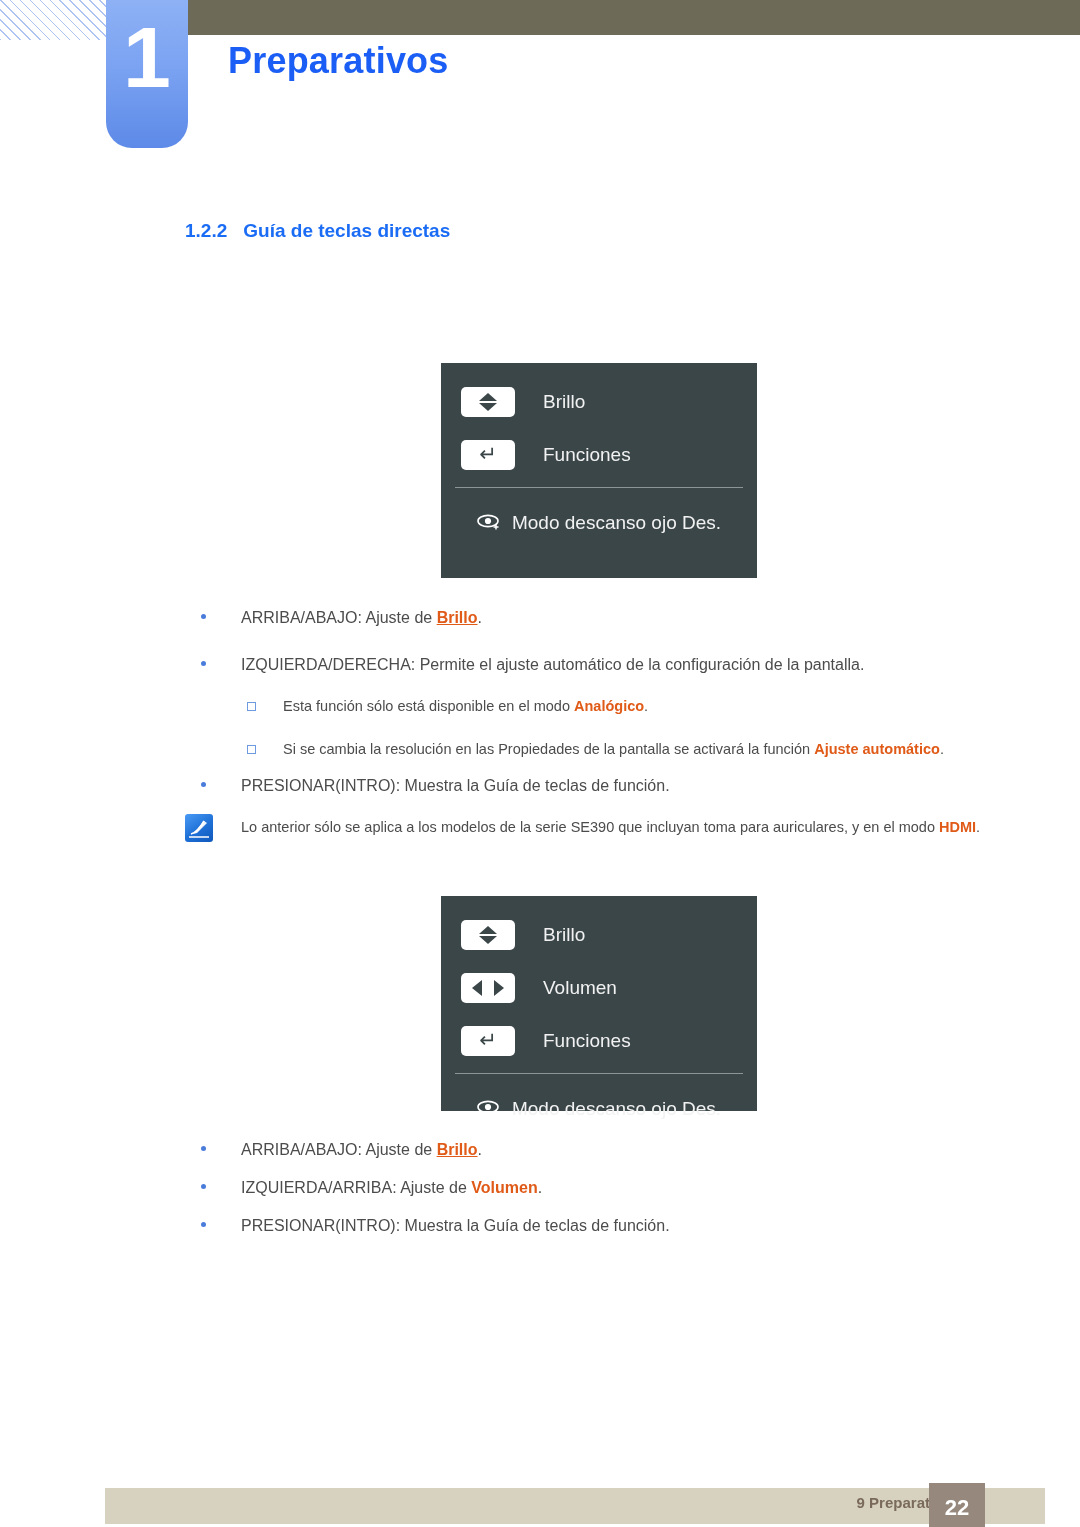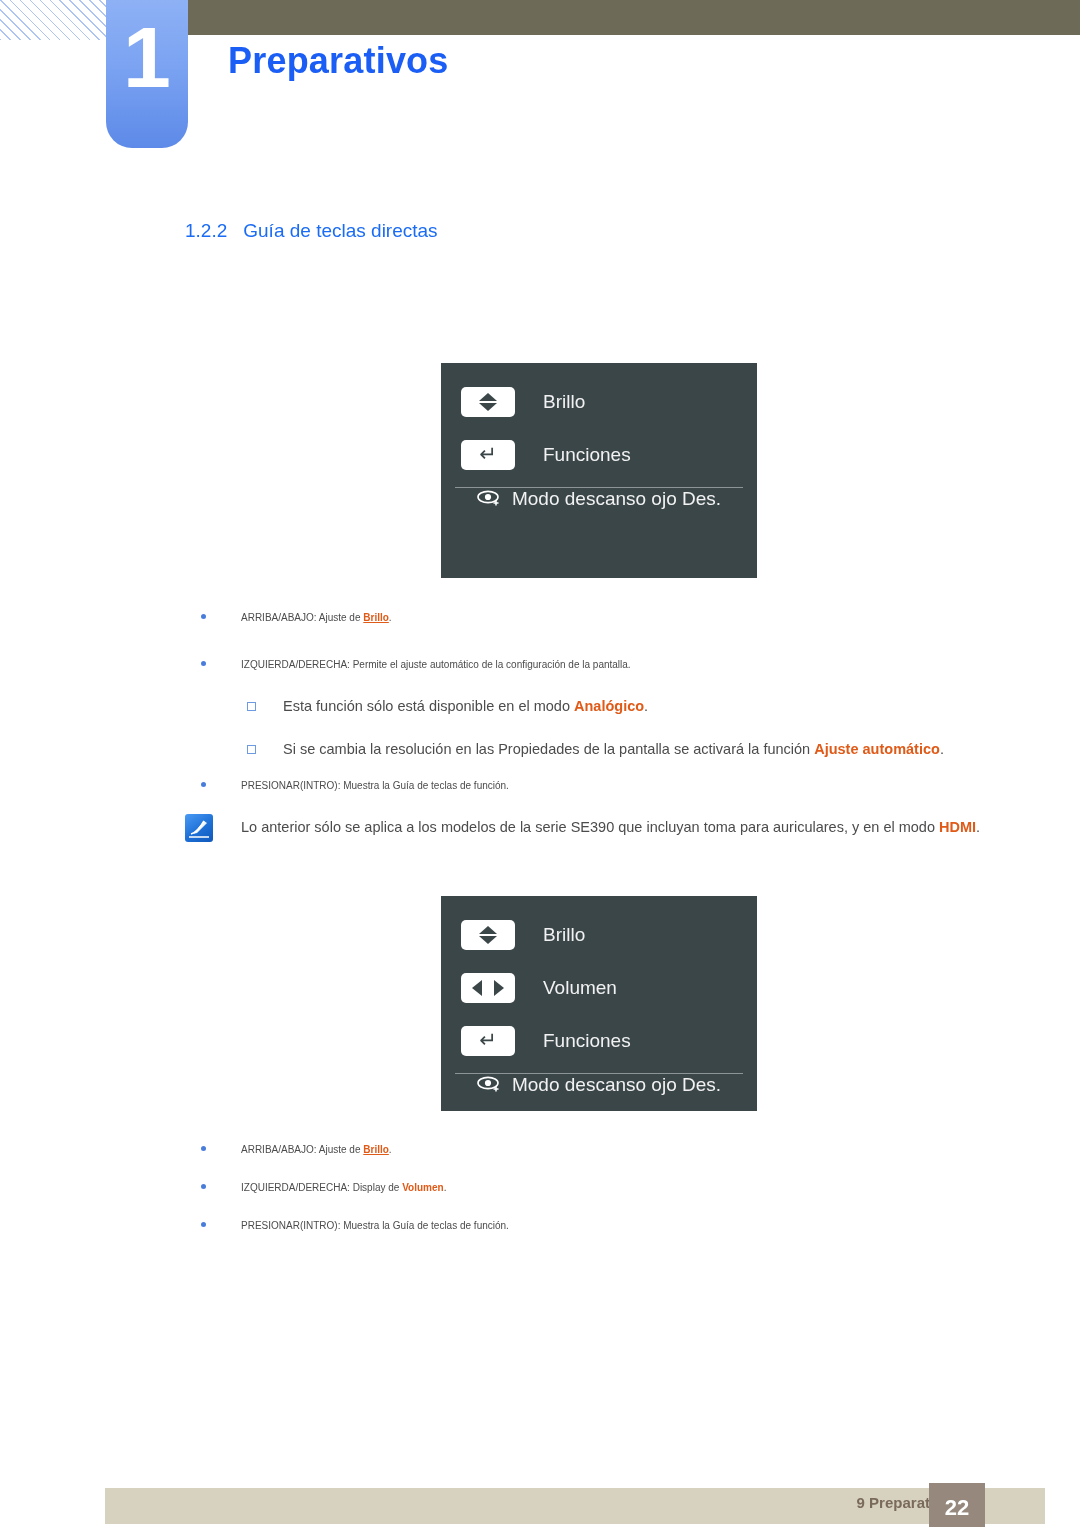--- a/index.html
+++ b/index.html
@@ -34,21 +34,21 @@
     font-family: "Liberation Sans", sans-serif;
   }
   .hdr-title {
     position: absolute; left: 228px; top: 40px;
     color: #1b5ef5; font-size: 36px; font-weight: bold;
     letter-spacing: .2px;
   }
 
   .sec-title {
     position: absolute; left: 185px; top: 220px;
-    color: #1b6cf5; font-size: 19px; font-weight: normal;
+    color: #1b6cf5; font-size: 19px; font-weight: bold;
   }
   .sec-title .num { margin-right: 16px; }
 
   .para {
     position: absolute; left: 185px; top: 270px; width: 820px;
     color: #4c4c4c; font-size: 14.8px; line-height: 28px;
   }
 
   
   .osd {
@@ -63,38 +63,38 @@
   }
   .key {
     width: 54px; height: 30px; background: #ffffff;
     border-radius: 5px; flex: 0 0 auto;
     display: flex; align-items: center; justify-content: center;
     gap: 6px;
   }
   .osd-label { margin-left: 28px; font-size: 19px; color: #f2f2f2; }
   .osd-divider { height: 1px; background: #8d9497; margin: 6px 14px 0 14px; }
   .osd-last {
-    display: flex; align-items: flex-start; justify-content: center;
+    display: flex; align-items: flex-end; justify-content: center;
     height: 46px; gap: 9px;
   }
   .osd-last .osd-label { margin-left: 0; }
 
   
   .ud { display:flex; flex-direction:column; align-items:center; gap:2px; }
   .tri-u { width:0;height:0;border-left:9px solid transparent;border-right:9px solid transparent;border-bottom:8px solid #3b4649; }
   .tri-d { width:0;height:0;border-left:9px solid transparent;border-right:9px solid transparent;border-top:8px solid #3b4649; }
   .tri-l { width:0;height:0;border-top:8px solid transparent;border-bottom:8px solid transparent;border-right:10px solid #3b4649; }
   .tri-r { width:0;height:0;border-top:8px solid transparent;border-bottom:8px solid transparent;border-left:10px solid #3b4649; }
   .lr { display:flex; align-items:center; gap:12px; }
   .enter-glyph { font-size: 21px; color: #3b4649; line-height: 1; transform: translateY(-1px); }
 
   
   .blist { position: absolute; }
   .b1 { position: relative; padding-left: 56px; margin-bottom: 22px;
-        color: #4c4c4c; font-size: 10px; line-height: 25px; }
+        color: #4c4c4c; font-size: 16px; line-height: 25px; }
   .b1::before {
     content: ""; position: absolute; left: 16px; top: 9px;
     width: 5px; height: 5px; background: #4a7ddb; border-radius: 50%;
   }
   .b2 { position: relative; padding-left: 98px; margin-bottom: 20px;
         color: #4c4c4c; font-size: 14.5px; line-height: 31px; }
   .b2::before {
     content: ""; position: absolute; left: 62px; top: 11px;
     width: 7px; height: 7px; border: 1px solid #6d9ae0; background: #fff;
   }
@@ -259,21 +259,21 @@
     </div>
   </div>
 
   <div class="blist" style="left:185px; top:1137px; width:830px;">
 
     <div class="b1" style="margin-bottom:13px;">
       <span>ARRIBA/ABAJO: Ajuste de </span><span class="hl-u">Brillo</span><span>.</span>
     </div>
 
     <div class="b1" style="margin-bottom:13px;">
-      <span>IZQUIERDA/DERECHA: Display de </span><span class="hl">Volumen</span><span>.</span>
+      <span>IZQUIERDA/ARRIBA: Ajuste de </span><span class="hl">Volumen</span><span>.</span>
     </div>
 
     <div class="b1">PRESIONAR(INTRO): Muestra la Guía de teclas de función.</div>
   </div>
 
   <div class="ftr-bar"></div>
   <div class="ftr-text">9 Preparativos</div>
   <div class="ftr-page">22</div>
 
 </div>

